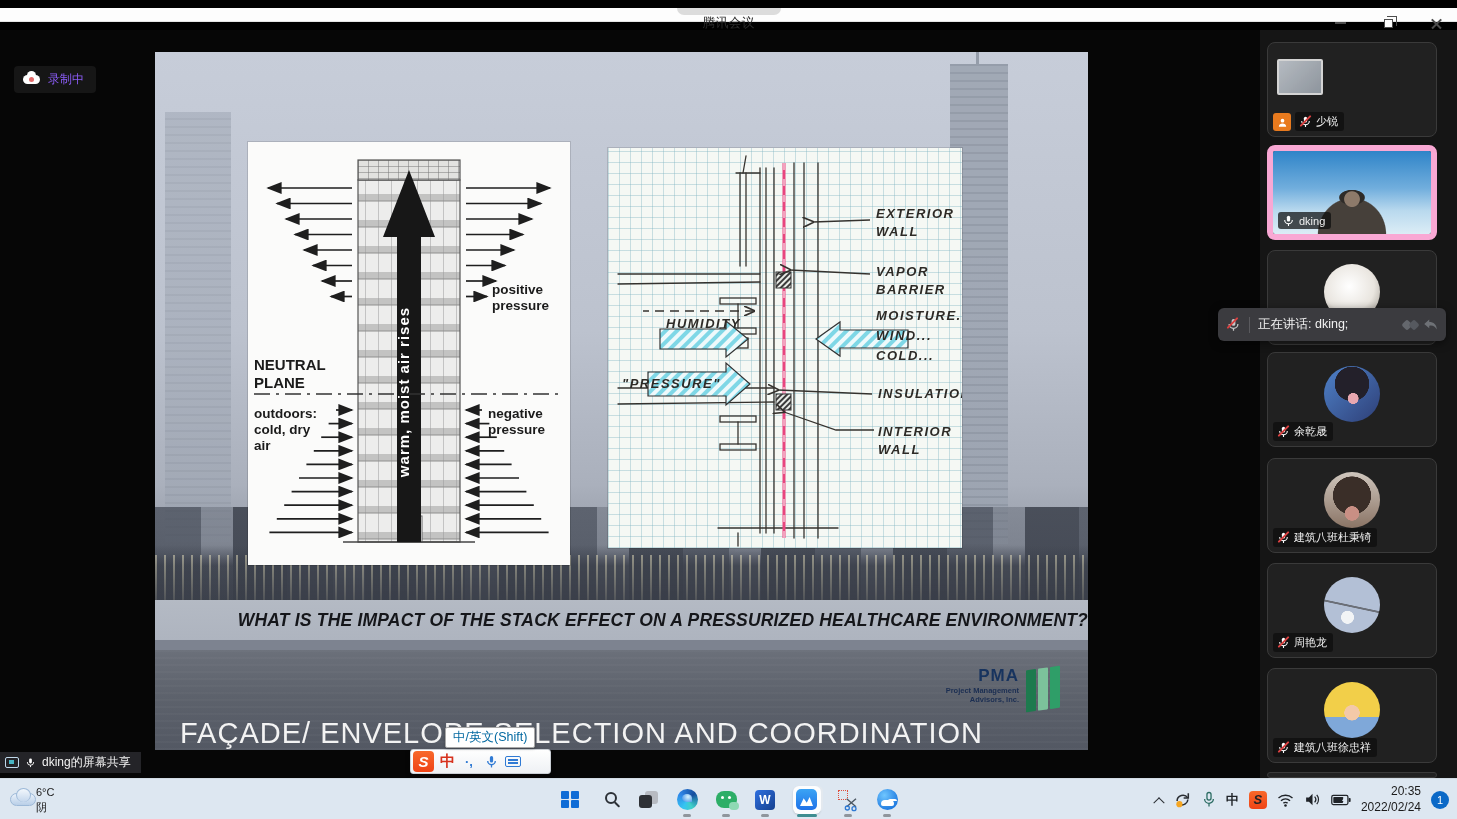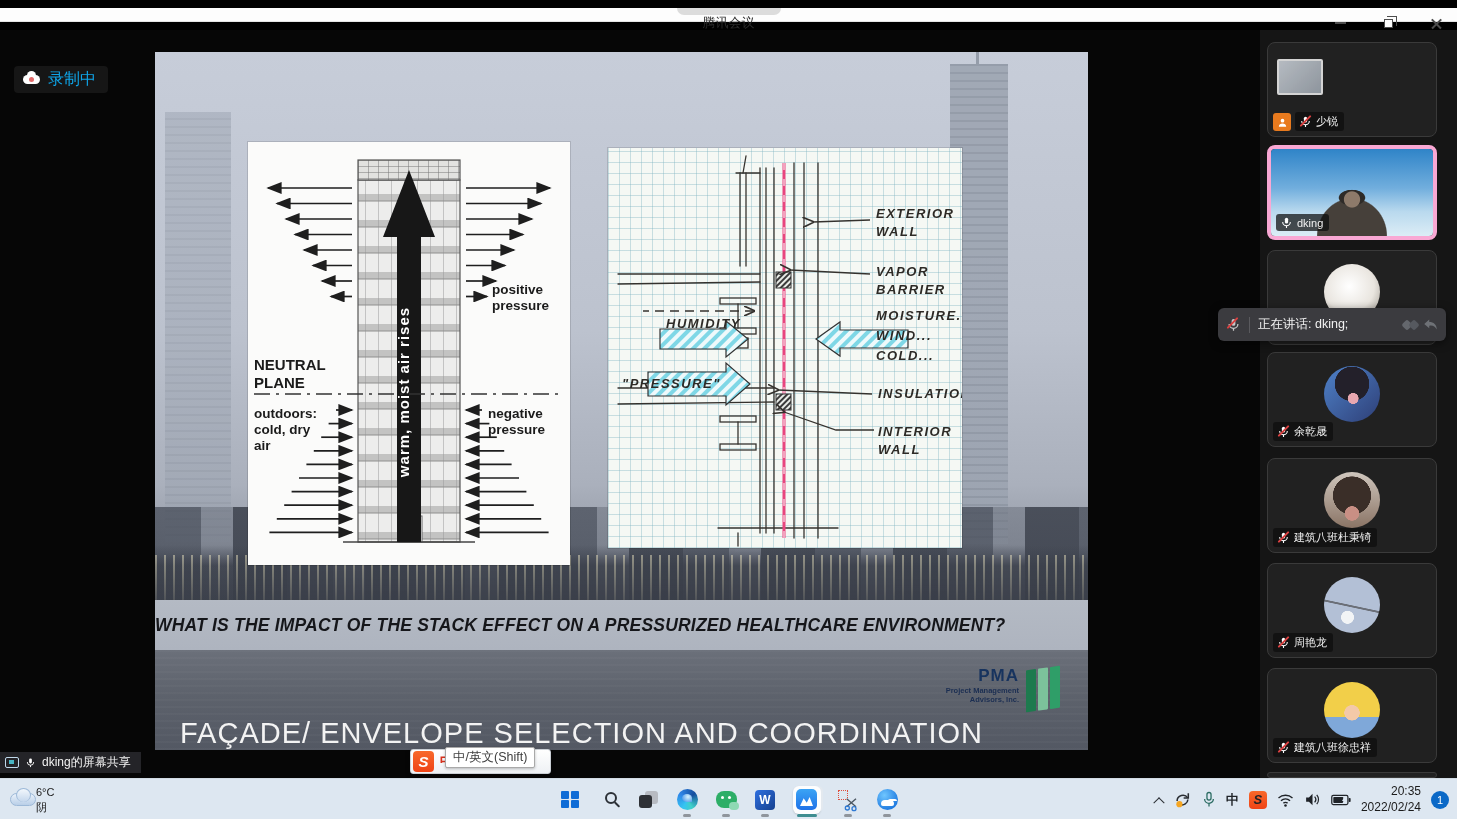--- a/index.html
+++ b/index.html
@@ -20,38 +20,38 @@
   .ic-x::before,.ic-x::after{content:'';position:absolute;top:5px;left:-1px;width:13px;height:1.6px;background:#4d4d4d}
   .ic-x::before{transform:rotate(45deg)}.ic-x::after{transform:rotate(-45deg)}
 
   
   .main{position:absolute;top:30px;left:0;right:0;bottom:41px;background:#060606;overflow:hidden}
 
   .rec-badge{position:absolute;left:14px;top:36px;height:27px;padding:0 12px 0 9px;background:#161616;border-radius:4px;display:flex;align-items:center;gap:8px;z-index:30}
   .cloud{position:relative;width:17px;height:9px;background:#fff;border-radius:8px}
   .cloud::before{content:'';position:absolute;left:4px;top:-4px;width:9px;height:9px;border-radius:50%;background:#fff}
   .cloud::after{content:'';position:absolute;left:6px;top:2px;width:5px;height:5px;border-radius:50%;background:#e26a6a}
-  .rec-badge span{font-size:16px;color:#0ea5e9}
+  .rec-badge span{font-size:12px;color:#8b5cf6}
 
   
   .slide{position:absolute;left:155px;top:22px;width:933px;height:698px;overflow:hidden;
     background:linear-gradient(180deg,#c7cdd9 0%,#bcc2ce 40%,#aab0bc 62%,#9298a4 72%,#7d8390 78%)}
   .tower{position:absolute;background:repeating-linear-gradient(0deg,#9ba3b0 0 6px,#8d95a2 6px 8px);opacity:.85}
   .tower.t-right{left:795px;top:12px;width:58px;height:480px}
   .tower.t-right::before{content:'';position:absolute;top:-38px;left:26px;width:3px;height:38px;background:#8d95a2}
   .tower.t-left{left:10px;top:60px;width:66px;height:430px;opacity:.5}
   .tower.t-mid{left:580px;top:300px;width:24px;height:200px;opacity:.45}
   .skyline{position:absolute;left:0;top:455px;width:933px;height:95px;
     background:
       linear-gradient(0deg,rgba(60,65,76,.85) 0 38%,transparent 60%),
       repeating-linear-gradient(90deg,rgba(70,76,88,.75) 0 46px,rgba(108,114,126,.55) 46px 78px,rgba(52,57,68,.8) 78px 132px)}
   .lights{position:absolute;left:0;top:503px;width:933px;height:46px;
     background:linear-gradient(180deg,transparent,rgba(56,60,70,.75)),
       repeating-linear-gradient(90deg,rgba(255,246,205,.55) 0 2px,transparent 2px 9px);opacity:.8}
-  .qband{position:absolute;left:0;top:548px;width:933px;height:50px;background:linear-gradient(180deg,#b4bac4,#aeb4bf);display:flex;align-items:center;justify-content:flex-start}
+  .qband{position:absolute;left:0;top:548px;width:933px;height:40px;background:linear-gradient(180deg,#b4bac4,#aeb4bf);display:flex;align-items:center;justify-content:flex-end}
   .question{font-size:17.5px;font-weight:800;font-style:italic;color:#15161a;letter-spacing:.2px}
   .tband{position:absolute;left:0;top:598px;width:933px;height:100px;
     background:linear-gradient(180deg,#6b707a 0%,#5d626c 45%,#535863 100%);display:flex;align-items:flex-end}
   .tband::before{content:'';position:absolute;inset:0;background:repeating-linear-gradient(180deg,rgba(255,255,255,.025) 0 2px,transparent 2px 7px)}
   .slide-title{margin-left:25px;font-size:29px;font-weight:400;letter-spacing:1px;color:#f3f3f3;white-space:nowrap}
   .pma{position:absolute;right:28px;top:16px;display:flex;align-items:flex-start;gap:7px}
   .pma-txt{text-align:right;color:#17335e}
   .pma-acr{font-size:17px;font-weight:800;letter-spacing:1px;color:#17335e}
   .pma-sub{font-size:7.5px;font-weight:700;color:#1b2e52;line-height:1.25}
   .bars{display:flex;gap:2px;transform:skewY(-8deg);margin-top:2px}
@@ -62,21 +62,21 @@
   .panel-left{left:93px;top:90px;width:322px;height:423px;background:#fbfbfa}
   .panel-right{left:453px;top:96px;width:354px;height:400px;background-color:#f5f8f4;
     background-image:repeating-linear-gradient(0deg,rgba(124,178,192,.38) 0 1px,transparent 1px 11px),
       repeating-linear-gradient(90deg,rgba(124,178,192,.38) 0 1px,transparent 1px 11px)}
   svg text{font-family:"Liberation Sans","DejaVu Sans",sans-serif}
   .sketchtxt{font-style:italic;letter-spacing:1.5px;fill:#2d2a26;font-size:13px;font-weight:600}
 
   
   .sidebar{position:absolute;right:0;top:0;bottom:0;width:197px;background:#151515}
   .tile{position:absolute;left:7px;width:170px;height:95px;background:#212121;border:1px solid #3a3a3a;border-radius:8px;overflow:hidden}
-  .tile.speaking{border:4px solid #f9a8d4}
+  .tile.speaking{border:6px solid #f9a8d4}
   .vid{position:absolute;inset:0}
   .v1{background:
       radial-gradient(circle at 52% 50%,#d9b393 0 11%,transparent 12%),
       radial-gradient(circle at 52% 38%,#2e2a28 0 16%,transparent 17%),
       radial-gradient(ellipse at 52% 95%,#8b8d91 0 30%,transparent 31%),
       repeating-linear-gradient(90deg,rgba(170,60,48,.35) 0 4px,rgba(45,32,26,.5) 4px 9px,rgba(226,216,196,.35) 9px 12px),
       linear-gradient(90deg,#55595f 0 30%,#6e5razz4b 30%,#74614e 100%)}
   .v1b{position:absolute;left:9px;top:16px;width:46px;height:36px;background:linear-gradient(135deg,#c6ccd3,#9aa2ab);border:2px solid #e8e8e8;border-radius:2px;opacity:.9}
   .v2{background:
       radial-gradient(circle at 50% 58%,#8d7a6a 0 8%,transparent 9%),
@@ -107,21 +107,21 @@
   .dia::before{left:0;top:3px}.dia::after{left:7px;top:3px;background:#56595f}
   .reply svg{width:15px;height:13px;display:block}
 
   
   .share-banner{position:absolute;left:0;top:722px;height:21px;display:flex;align-items:center;gap:6px;background:#242428;padding:0 10px 0 5px;z-index:30}
   .scr-ic{position:relative;width:14px;height:11px;border:1.5px solid #bfd8ea;border-radius:2px}
   .scr-ic::after{content:'';position:absolute;left:3px;top:2px;width:5px;height:4px;background:#49b6c4}
   .share-banner span{font-size:12px;color:#f2f2f2;white-space:nowrap}
 
   
-  .ime-tip{position:absolute;left:445px;top:717px;background:#fff;border:1px solid #a9a9a9;border-radius:2px;padding:1px 7px;font-size:12.5px;color:#404040;z-index:45;box-shadow:0 1px 3px rgba(0,0,0,.25)}
+  .ime-tip{position:absolute;left:445px;top:697px;background:#fff;border:1px solid #a9a9a9;border-radius:2px;padding:1px 7px;font-size:12.5px;color:#0369a1;z-index:45;box-shadow:0 1px 3px rgba(0,0,0,.25)}
   .ime-bar{position:absolute;left:410px;top:719px;height:25px;display:flex;align-items:center;gap:6px;background:linear-gradient(180deg,#ffffff,#eef1f4);border:1px solid #c9ced4;border-radius:3px;padding:0 7px 0 2px;z-index:44;box-shadow:0 2px 5px rgba(0,0,0,.3)}
   .sogou-s{width:21px;height:21px;border-radius:4px;background:linear-gradient(180deg,#f8692b,#ef4316);color:#fff;font-weight:800;font-style:italic;font-size:15px;display:flex;align-items:center;justify-content:center}
   .ime-cn{font-size:15px;font-weight:800;color:#d7321e}
   .ime-it{color:#2f7ad4;font-size:13px;font-weight:800;display:flex;align-items:center;justify-content:center;width:16px;height:18px}
   .ime-it svg{width:13px;height:13px;display:block}
   .kbd{width:16px;height:11px;border:1.6px solid #2f7ad4;border-radius:2px;position:relative}
   .kbd::after{content:'';position:absolute;left:2px;top:2px;right:2px;height:1.6px;background:#2f7ad4;box-shadow:0 3px 0 #2f7ad4}
   .grid4{display:grid;grid-template:6px 6px/6px 6px;gap:1.5px}
   .grid4 i{background:#2f7ad4;border-radius:1px}
 

